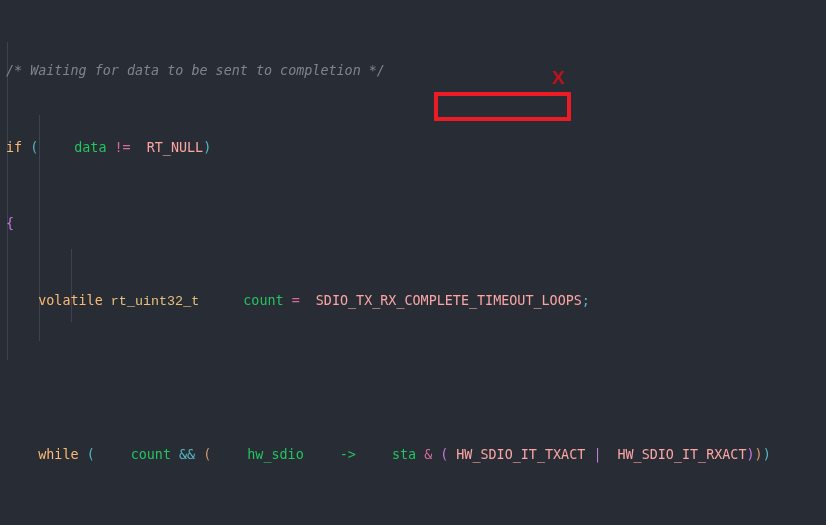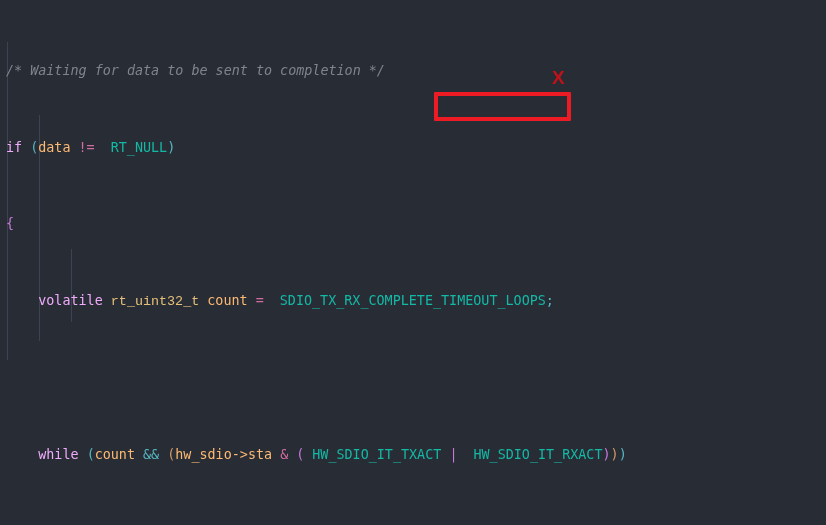--- a/index.html
+++ b/index.html
@@ -36,24 +36,24 @@
   .guides { position: absolute; left: 0; top: 0; width: 826px; height: 525px; pointer-events: none; }
   .guides i {
     position: absolute;
     width: 1px;
     background: #3c4351;
     display: block;
   }
 
   
   .cmt { color: #7f848e; font-style: italic; }
-  .kw  { color: #f0abfc; margin-top: 17px; }
+  .kw  { color: #fdba74; margin-top: 17px; }
   .typ { color: #e5c07b; font-family: Liberation Mono, monospace; }
-  .var { color: #fdba74; }
-  .cst { color: #14b8a6; padding-left: 8px; }
+  .var { color: #22c55e; margin-left: 36px; }
+  .cst { color: #fca5a5; padding-left: 8px; }
   .op  { color: #d16d9e; }
   .op2 { color: #c678dd; }
   .and { color: #56b6c2; }
   .b1  { color: #56b6c2; }
   .b2  { color: #d19a66; }
   .b3  { color: #c678dd; }
   .sc  { color: #56b6c2; }
 
   
   #annot-box {

